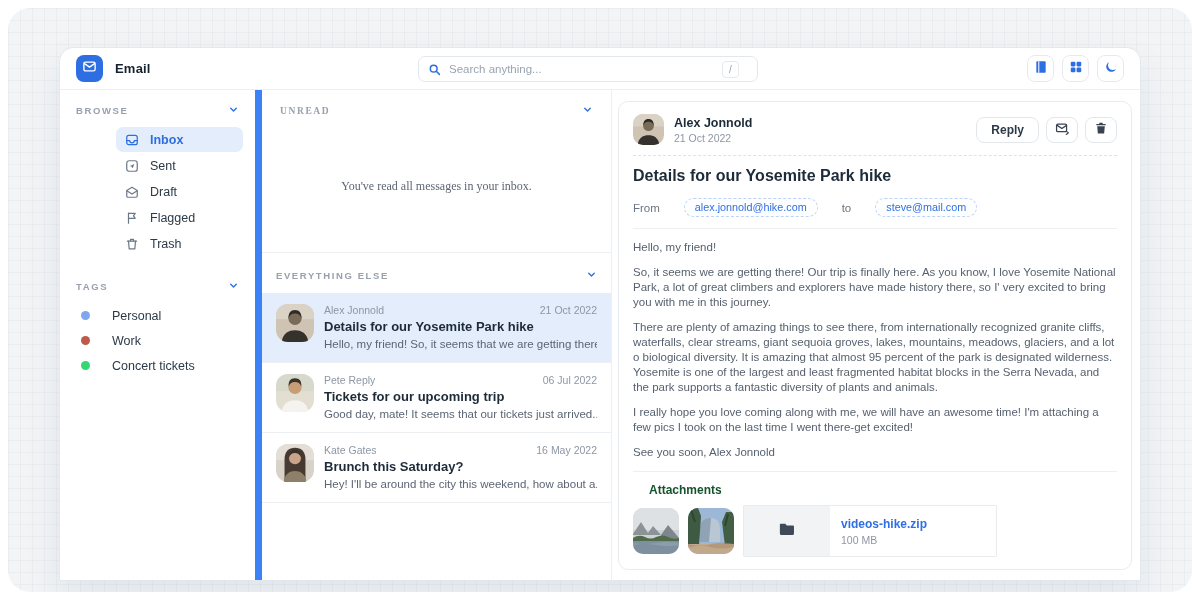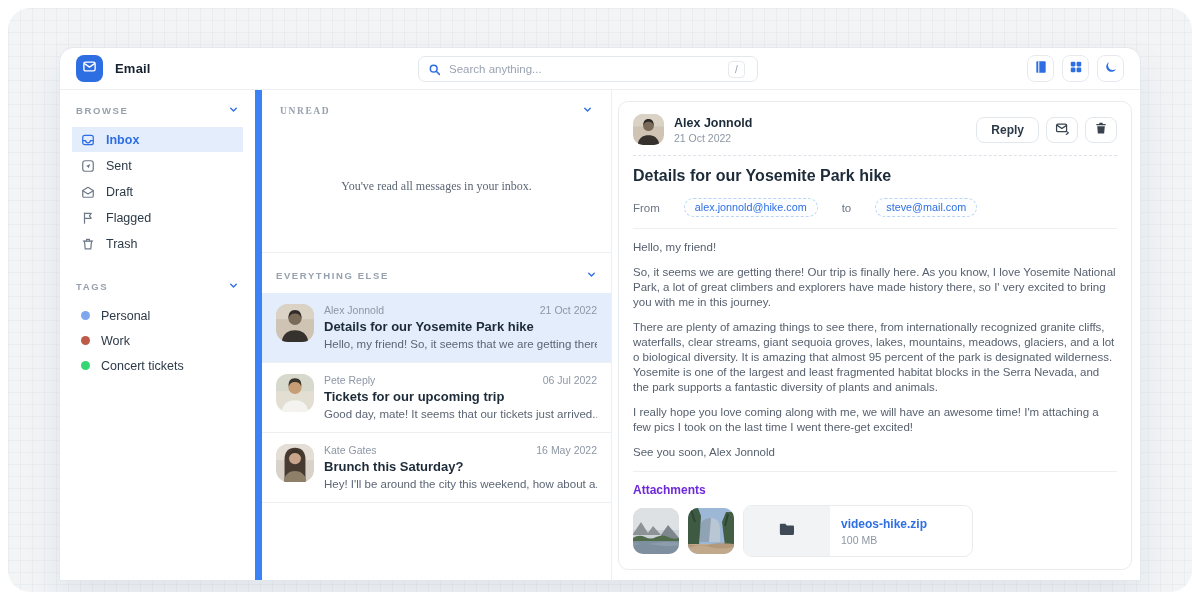--- a/index.html
+++ b/index.html
@@ -43,21 +43,21 @@
     display:grid; place-items:center;
     cursor:pointer;
   }
   .app-title { font-size:13px; font-weight:700; color:#16222f; margin-left:12px; letter-spacing:.2px; }
   .search {
     position:absolute; left:358px; top:8px;
     width:340px; height:26px;
     border:1px solid #e2e7ec; border-radius:7px;
     background:#fff;
     display:flex; align-items:center; gap:8px;
-    padding:0 12px 0 9px;
+    padding:0 18px 0 9px;
   }
   .search input {
     border:none; outline:none; flex:1;
     font-family:"Liberation Sans", sans-serif;
     font-size:11.5px; color:#3c4654; background:transparent;
   }
   .search input::placeholder { color:#9aa4b2; }
   .kbd {
     width:17px; height:17px; border:1px solid #e6eaee; border-radius:4px;
     font-size:10px; color:#98a2b0; display:grid; place-items:center;
@@ -77,30 +77,31 @@
     padding:14px 12px;
   }
   .section-head {
     display:flex; align-items:center; justify-content:space-between;
     color:#97a1ae; font-size:9.5px; font-weight:700; letter-spacing:1.6px;
     padding:0 4px;
   }
   .nav-list { margin-top:10px; }
   .nav-item {
     display:flex; align-items:center; gap:11px;
-    height:25px; padding:0 9px; border-radius:0;
+    height:25px; padding:0 9px; border-radius:7px;
     font-size:12.5px; color:#2c3947; cursor:pointer;
     margin-bottom:1px;
+    margin-left:44px;
   }
   .nav-item .nv-ic { display:grid; place-items:center; color:#6e7988; }
   .nav-item.active { background:#e4edfb; color:#2e6ee3; font-weight:600; }
   .nav-item.active .nv-ic { color:#2e6ee3; }
   .tags-block { margin-top:24px; }
   .tag-item {
-    display:flex; align-items:center; gap:11px;
+    display:flex; align-items:center; gap:22px;
     height:25px; padding:0 9px; font-size:12.5px; color:#2c3947;
     cursor:pointer;
   }
   .tag-dot { width:9px; height:9px; border-radius:50%; flex:0 0 9px; }
   
   .msglist {
     width:350px; flex:0 0 350px;
     border-right:1px solid #edf0f3;
     display:flex; flex-direction:column;
   }
@@ -146,27 +147,27 @@
   .dt-subject { font-size:16px; font-weight:700; color:#1d2a38; margin-top:11px; }
   .dt-fromrow { display:flex; align-items:center; gap:24px; margin-top:13px; font-size:11.5px; color:#6a7482; }
   .chip {
     border:1px dashed #bcd3f6; border-radius:999px;
     padding:2px 10px 3px;
     color:#2f6fe4; font-size:10.8px; background:#fdfeff; cursor:pointer;
   }
   .dt-sep { border:none; border-top:1px solid #edf0f3; margin:11px 0; }
   .dt-bodytext p { font-size:11.5px; line-height:15px; color:#57616f; margin-bottom:10px; }
   .dt-bodytext p:last-child { margin-bottom:2px; }
-  .att-label { font-size:12px; font-weight:700; color:#6d28d9; margin:2px 0 8px; }
+  .att-label { font-size:12px; font-weight:700; color:#14532d; margin:2px 16px 8px; }
   .att-row { display:flex; gap:9px; align-items:center; }
   .att-thumb { width:46px; height:46px; border-radius:10px; overflow:hidden; cursor:pointer; }
   .att-thumb svg { display:block; }
   .file-card {
-    display:flex; width:230px; height:52px;
-    border:1px solid #e9ecef; border-radius:9px; overflow:hidden;
+    display:flex; width:254px; height:52px;
+    border:1px solid #e9ecef; border-radius:1px; overflow:hidden;
     background:#fff; cursor:pointer;
   }
   .file-left { width:86px; background:#f1f3f5; display:grid; place-items:center; }
   .file-right { padding:9px 11px; display:flex; flex-direction:column; justify-content:center; }
   .file-name { font-size:12px; font-weight:600; color:#2f6fe4; }
   .file-size { font-size:10.5px; color:#8d97a5; margin-top:3px; }
 </style>
 </head>
 <body>
 

